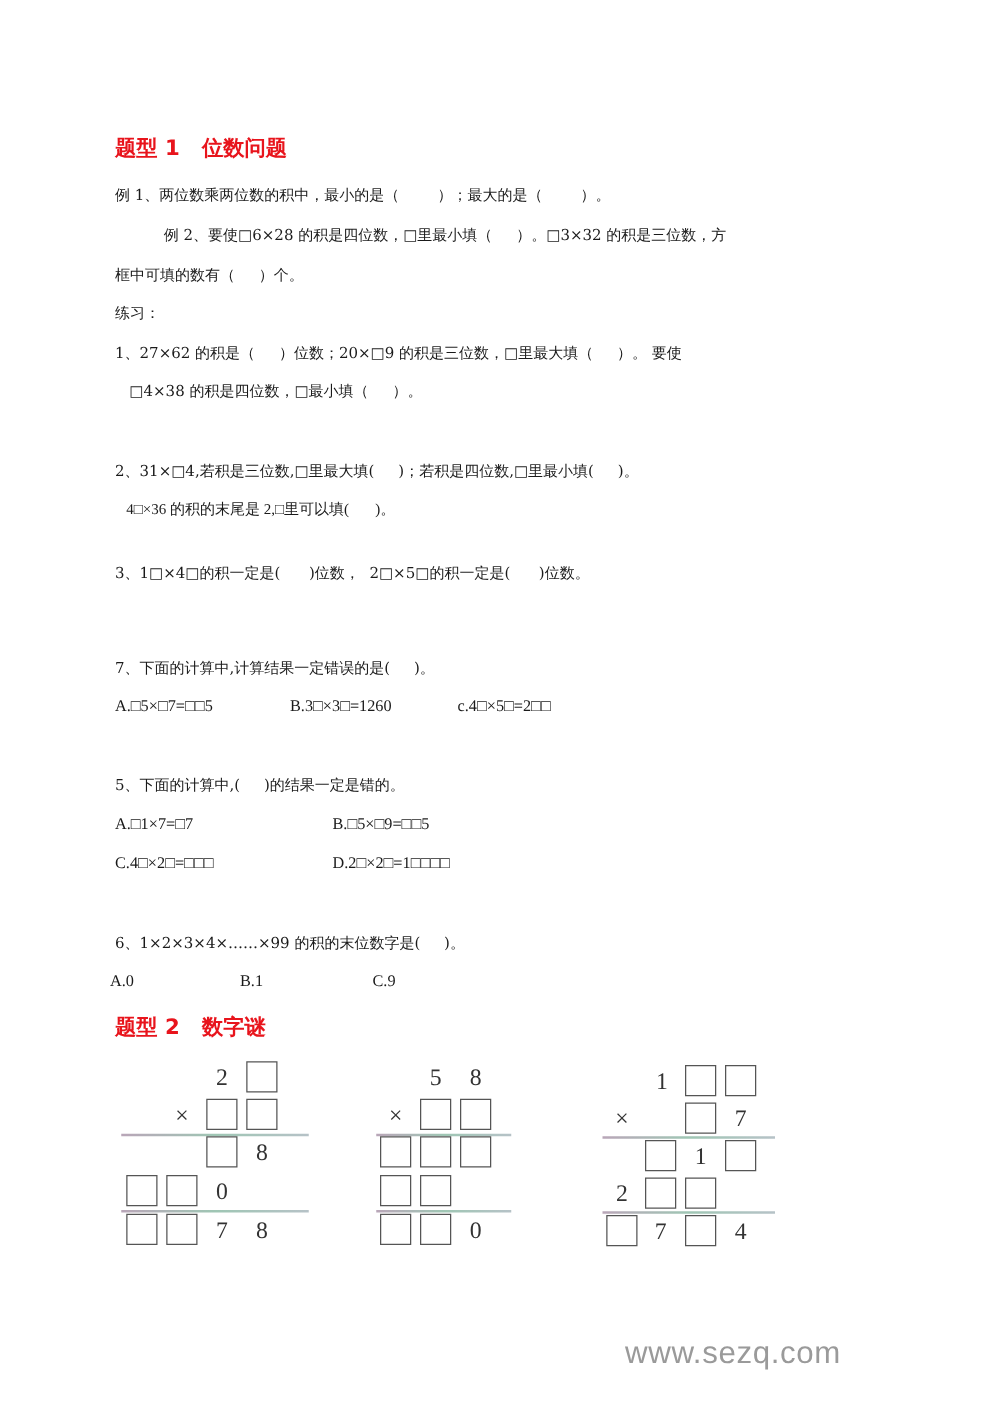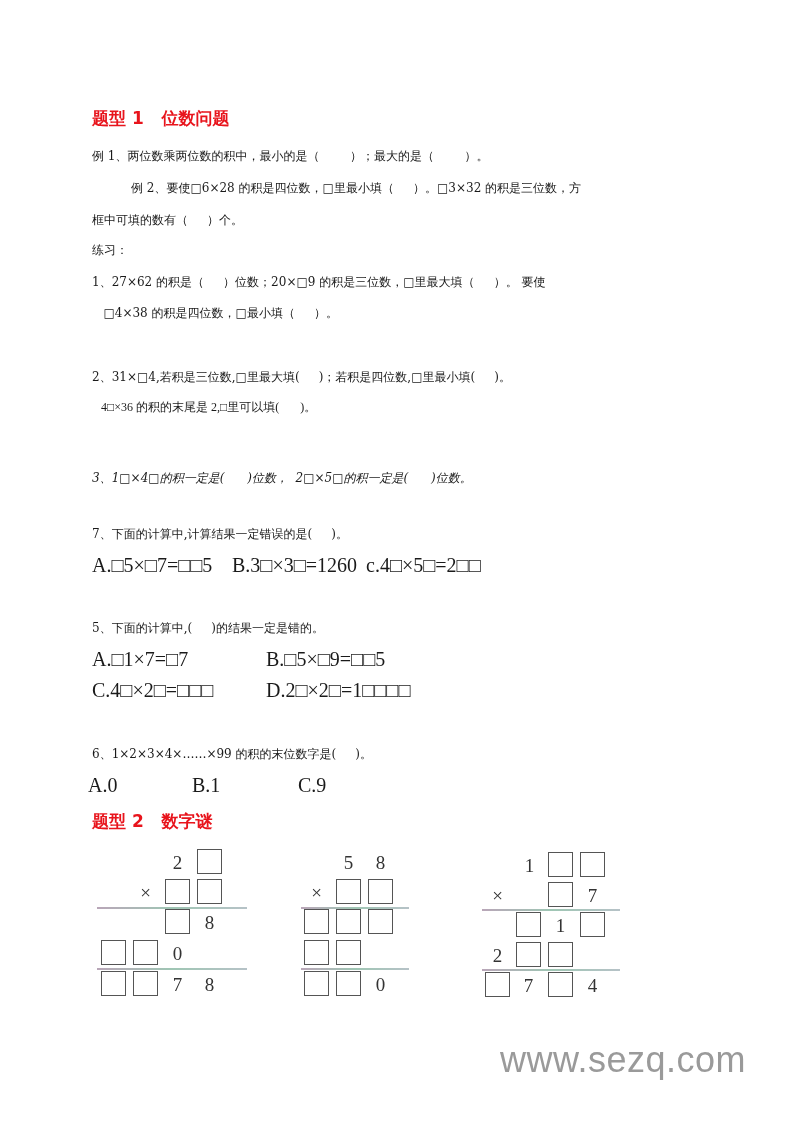--- a/index.html
+++ b/index.html
@@ -1,47 +1,47 @@
 <!DOCTYPE html>
 <html><head>
 <meta charset="utf-8">
 <style>
   html, body { margin:0; padding:0; background:#ffffff; }
   body { width:800px; height:1131px; position:relative; overflow:hidden;
          font-family:"DejaVu Serif","Liberation Serif",serif; color:#1a1a1a; }
   .line { position:absolute; left:92px; font-size:12px; white-space:pre; line-height:20px; }
   .heading { position:absolute; left:92px; font-size:17px; font-weight:bold; color:#e8141c;
              font-family:"DejaVu Sans","Liberation Sans",sans-serif; white-space:pre; }
-  .opt { position:absolute; font-size:20px; white-space:pre; line-height:20px;
+  .opt { position:absolute; font-size:13px; white-space:pre; line-height:20px;
          font-family:"Liberation Serif","DejaVu Serif",serif; }
   .puzzle { position:absolute; }
   .cell { position:absolute; width:25px; height:25px; box-sizing:border-box; border:1.5px solid #555; }
   .dig { position:absolute; width:25px; height:25px; text-align:center; line-height:25px;
          font-size:19px; color:#333; font-family:"Liberation Serif","DejaVu Serif",serif; }
   .hr { position:absolute; height:2px; background:linear-gradient(90deg,#b9a6b8,#9fc6b4,#b6c2c7); }
-  .watermark { position:absolute; left:500px; top:1039px; font-size:36px; color:#9a9a9a;
+  .watermark { position:absolute; left:500px; top:1068px; font-size:25px; color:#9a9a9a;
                font-family:"Liberation Sans","DejaVu Sans",sans-serif; letter-spacing:0.5px; }
 </style>
 </head>
 <body>
 
 <div class="heading" style="top:107px;text-align:right;">题型 1   位数问题</div>
 
 <div class="line" style="top:146px;">例 1、两位数乘两位数的积中，最小的是（        ）；最大的是（        ）。</div>
 <div class="line" style="top:178px;margin-left:39px;">例 2、要使□6×28 的积是四位数，□里最小填（     ）。□3×32 的积是三位数，方</div>
 <div class="line" style="top:210px;">框中可填的数有（     ）个。</div>
 <div class="line" style="top:240px;">练习：</div>
 
 <div class="line" style="top:272px;">1、27×62 的积是（     ）位数；20×□9 的积是三位数，□里最大填（     ）。 要使</div>
 <div class="line" style="top:303px;">   □4×38 的积是四位数，□最小填（     ）。</div>
 
 <div class="line" style="top:367px;">2、31×□4,若积是三位数,□里最大填(     )；若积是四位数,□里最小填(     )。</div>
 <div class="line" style="top:397px;font-family:Liberation Serif, serif;">   4□×36 的积的末尾是 2,□里可以填(       )。</div>
 
-<div class="line" style="top:468px;font-style:italic;">3、1□×4□的积一定是(      )位数，  2□×5□的积一定是(      )位数。</div>
+<div class="line" style="top:448px;">3、1□×4□的积一定是(      )位数，  2□×5□的积一定是(      )位数。</div>
 
 <div class="line" style="top:524px;">7、下面的计算中,计算结果一定错误的是(     )。</div>
 <div class="opt" style="left:92px;top:555px;">A.□5×□7=□□5</div>
 <div class="opt" style="left:232px;top:555px;">B.3□×3□=1260</div>
 <div class="opt" style="left:366px;top:555px;">c.4□×5□=2□□</div>
 
 <div class="line" style="top:618px;">5、下面的计算中,(     )的结果一定是错的。</div>
 <div class="opt" style="left:92px;top:649px;">A.□1×7=□7</div>
 <div class="opt" style="left:266px;top:649px;">B.□5×□9=□□5</div>
 <div class="opt" style="left:92px;top:680px;">C.4□×2□=□□□</div>

